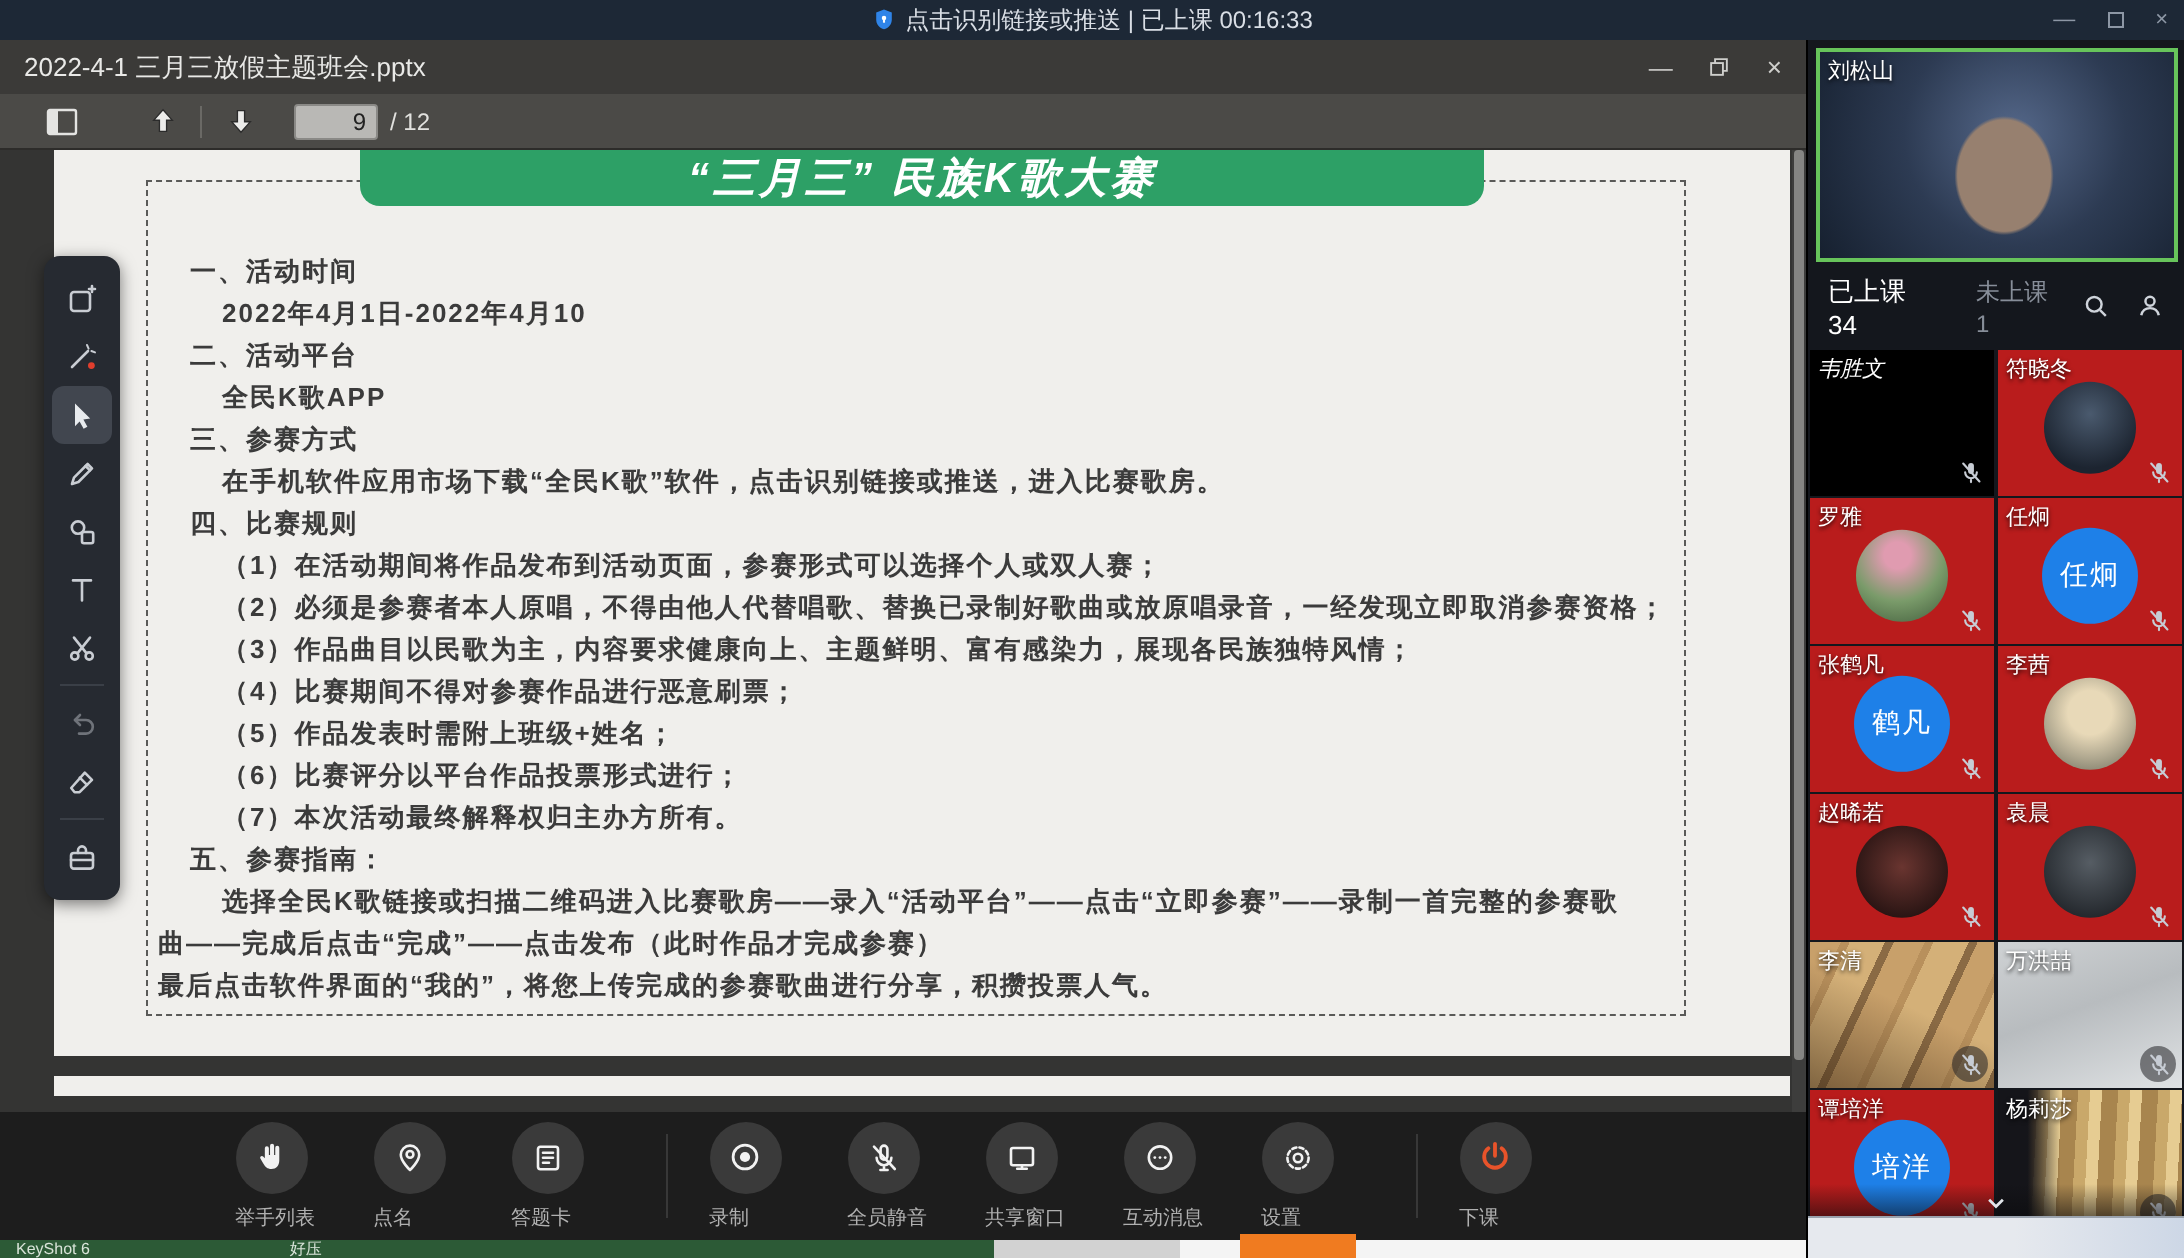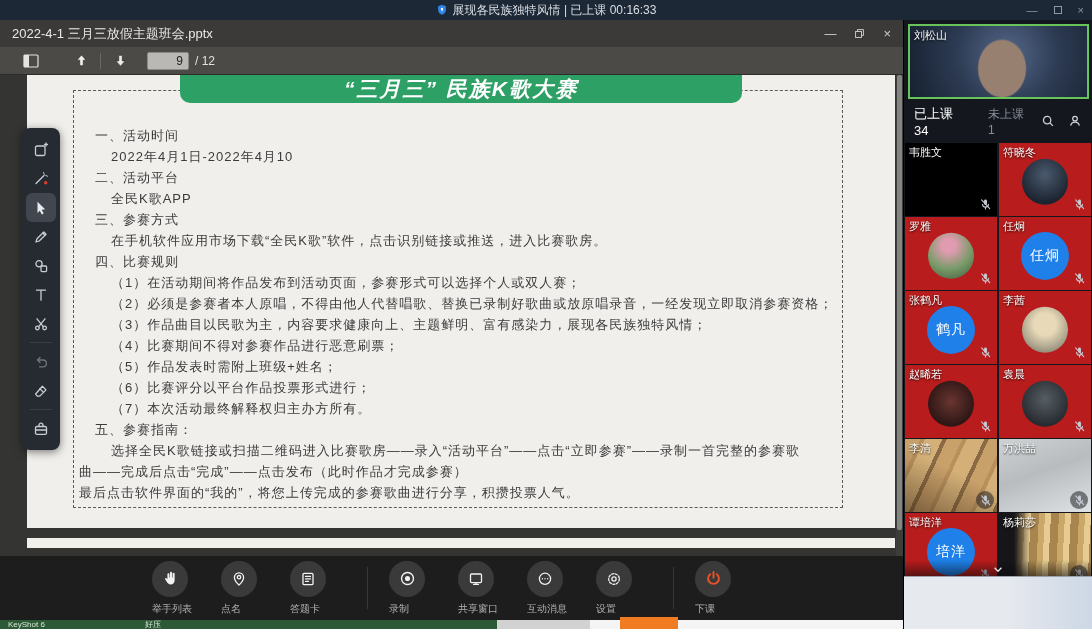--- a/index.html
+++ b/index.html
@@ -26,21 +26,21 @@
   .page-input { width:42px; height:18px; background:#b9b8b5; border:1px solid #8a8986; border-radius:2px; color:#222; font-size:12px; text-align:right; padding-right:5px; margin-left:14px; }
   .page-total { color:#e2e2df; font-size:12px; margin-left:6px; }
   .tb-icon { display:flex; align-items:center; justify-content:center; width:26px; height:22px; }
 
   .ppt-content { flex:1; background:#343433; position:relative; overflow:hidden; }
   .page { position:absolute; left:27px; top:0; width:868px; height:453px; background:#f0efec; overflow:hidden; }
   .dashed-frame { position:absolute; left:46px; top:15px; width:770px; height:418px; border:1px dashed #5a5a58; }
   .slide-title-box { position:absolute; top:-14px; left:153px; width:562px; height:42px; background:#2da066; border-radius:10px; display:flex; align-items:flex-end; justify-content:center; padding-bottom:0;font-style:italic; }
   .slide-title-box span { color:#fff; font-size:21px; font-weight:bold; letter-spacing:2px; white-space:nowrap; }
   .slide-body { position:absolute; top:50px; left:0; right:0; }
-  .sline { font-size:13px; line-height:21px; color:#3b3b3b; letter-spacing:1px; white-space:nowrap; }
+  .sline { font-size:13px; line-height:21px; color:#3b3b3b; letter-spacing:1px; white-space:nowrap;font-weight:bold; }
   .sline.h    { padding-left:68px; }
   .sline.sub  { padding-left:84px; }
   .sline.item { padding-left:84px; }
   .sline.cont { padding-left:52px; }
   .page2-sliver { position:absolute; left:27px; top:463px; width:868px; height:10px; background:#f0efec; }
 
   .v-scrollbar { position:absolute; right:0; top:0; width:7px; height:100%; background:#3d3d3c; }
   .v-scrollbar .thumb { position:absolute; top:0; left:1px; width:5px; height:455px; background:#858583; border-radius:2px; }
 
   
@@ -59,35 +59,35 @@
 
   
   .desk-sliver { height:9px; display:flex; }
   .ds-green { width:497px; background:#2c5a36; color:#d9e4d9; font-size:8px; line-height:9px; display:flex; gap:100px; padding-left:8px; }
   .ds-gray { width:93px; background:#d2d2d2; }
   .ds-white { flex:1; background:#f4f4f4; position:relative; }
   .ds-orange { position:absolute; left:30px; top:-3px; width:58px; height:12px; background:#f07b20; }
 
   
   .right-col { width:189px; background:#14171d; display:flex; flex-direction:column; border-left:1px solid #000; }
-  .teacher-video { margin:4px 3px 0 4px; height:75px; border:2px solid #67c45b;
+  .teacher-video { margin:4px 3px 0 4px; height:107px; border:2px solid #67c45b;
       background: radial-gradient(ellipse 40px 48px at 52% 60%, #97806f 0 58%, rgba(0,0,0,0) 62%),
                   radial-gradient(circle at 55% 40%, #55688a 0%, #2d3b53 48%, #16202f 100%);
       position:relative; }
   .tile-name { position:absolute; top:2px; left:4px; color:#fff; font-size:11px; text-shadow:0 1px 2px rgba(0,0,0,.9); }
   .roster-header { height:44px; display:flex; align-items:center; padding:0 10px; }
   .tab-on { color:#ffffff; font-size:13px; }
   .tab-off { color:#878e99; font-size:12px; margin-left:24px; }
   .rh-spacer { flex:1; }
   .rh-ic { margin-left:13px; display:flex; align-items:center; }
 
   .grid-wrap { position:relative; height:433px; overflow:hidden; }
   .stu-grid { display:grid; grid-template-columns:92px 92px; grid-auto-rows:73px; gap:1px 2px; padding-left:1px; }
   .tile { position:relative; background:#b91c1c; overflow:hidden; }
-  .tile.empty { background:#000; }
+  .tile.empty { background:#000;font-style:italic; }
   .avatar { position:absolute; left:50%; top:50%; transform:translate(-50%,-46%); width:46px; height:46px; border-radius:50%; }
   .avatar.txt { width:48px; height:48px; background:#1e80e8; display:flex; align-items:center; justify-content:center; color:#fff; font-size:14px; letter-spacing:1px; }
   .av-g1 { background:radial-gradient(circle at 50% 35%, #4a5a6e, #1c2430 72%); }
   .av-g2 { background:radial-gradient(circle at 45% 28%, #e09bb0 0 16%, #7a9b6a 55%, #3f5a3a 100%); }
   .av-g3 { background:radial-gradient(circle at 50% 38%, #e8d9b8 0 30%, #b0a890 62%, #6a6a5a 100%); }
   .av-g4 { background:radial-gradient(circle at 50% 45%, #6a3530, #261312 78%); }
   .av-g5 { background:radial-gradient(circle at 50% 40%, #565d64, #23272c 78%); }
   .vid-v1 { background:linear-gradient(25deg, rgba(60,40,20,.55), rgba(0,0,0,0) 55%),
             repeating-linear-gradient(115deg, #c8a06a 0 14px, #b8905c 14px 18px, #d4b078 18px 34px, #8a6a44 34px 38px); }
   .vid-v2 { background:linear-gradient(160deg, #cfd2d4 0%, #b8bcbf 45%, #dfe2e4 100%); }
@@ -105,21 +105,21 @@
 
   <div class="titlebar">
     <div class="ttl">
       <span style="display:flex;">
         <svg width="12" height="12" viewBox="0 0 16 16">
             <path d="M8 1l5.2 2v4.6c0 3.3-2.2 5.7-5.2 6.6-3-.9-5.2-3.3-5.2-6.6V3z" fill="#2f84e8"></path>
             <circle cx="8" cy="6.6" r="1.5" fill="#fff"></circle>
             <rect x="7.3" y="7.2" width="1.4" height="2.6" fill="#fff"></rect>
           </svg>
       </span>
-      <span>展现各民族独特风情 | 已上课 00:16:33</span>
+      <span>点击识别链接或推送 | 已上课 00:16:33</span>
     </div>
     <div class="win-controls">
       <span class="wc">—</span>
       <span class="wc wc-box"></span>
       <span class="wc">×</span>
     </div>
   </div>
 
   <div class="app-body">
 
@@ -291,20 +291,30 @@
               <svg width="17" height="17" viewBox="0 0 16 16" fill="none">
                 <circle cx="8" cy="8" r="5.6" stroke="#f2f2f2" stroke-width="1.3"></circle>
                 <circle cx="8" cy="8" r="2.4" fill="#f2f2f2"></circle>
               </svg>
             </div>
             <div class="lbl">录制</div>
           </div>
           <div class="cbtn">
             <div class="circ">
               <svg width="16" height="16" viewBox="0 0 16 16" fill="none" stroke="#f2f2f2" stroke-width="1.3" stroke-linecap="round" stroke-linejoin="round">
+                <rect x="6.3" y="1.8" width="3.4" height="7" rx="1.7"></rect>
+                <path d="M4.3 7.9a3.7 3.7 0 0 0 7.4 0M8 11.6V14M6.2 14h3.6"></path>
+                <path d="M3 2.3l10.4 11.2"></path>
+              </svg>
+            </div>
+            <div class="lbl">全员静音</div>
+          </div>
+          <div class="cbtn">
+            <div class="circ">
+              <svg width="16" height="16" viewBox="0 0 16 16" fill="none" stroke="#f2f2f2" stroke-width="1.3" stroke-linecap="round" stroke-linejoin="round">
                 <rect x="2.5" y="3" width="11" height="8.6" rx="1"></rect>
                 <path d="M8 11.6v1.8M5.6 13.4h4.8"></path>
               </svg>
             </div>
             <div class="lbl">共享窗口</div>
           </div>
           <div class="cbtn">
             <div class="circ">
               <svg width="16" height="16" viewBox="0 0 16 16" fill="none" stroke="#f2f2f2" stroke-width="1.3" stroke-linecap="round" stroke-linejoin="round">
                 <circle cx="8" cy="7.8" r="5.6"></circle>

